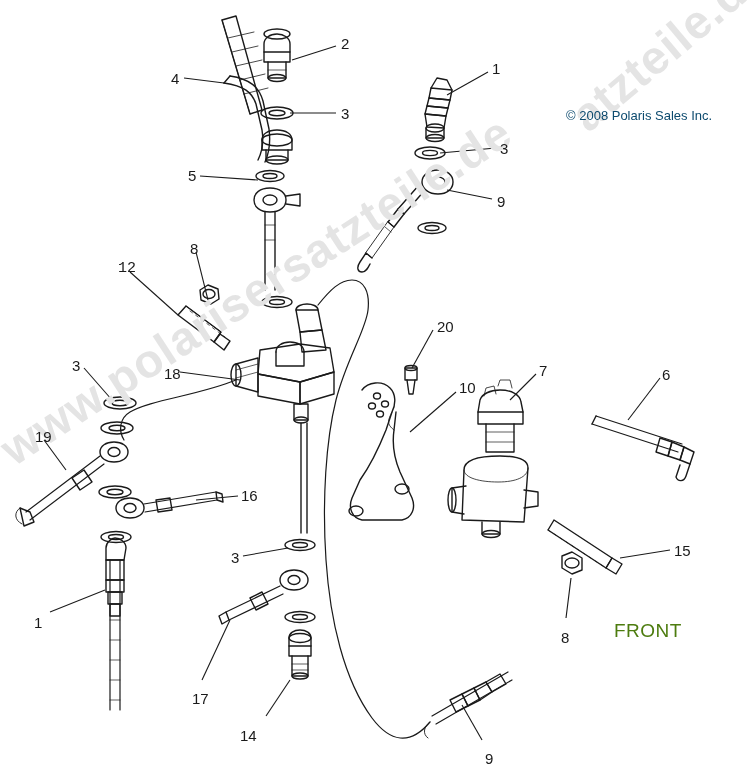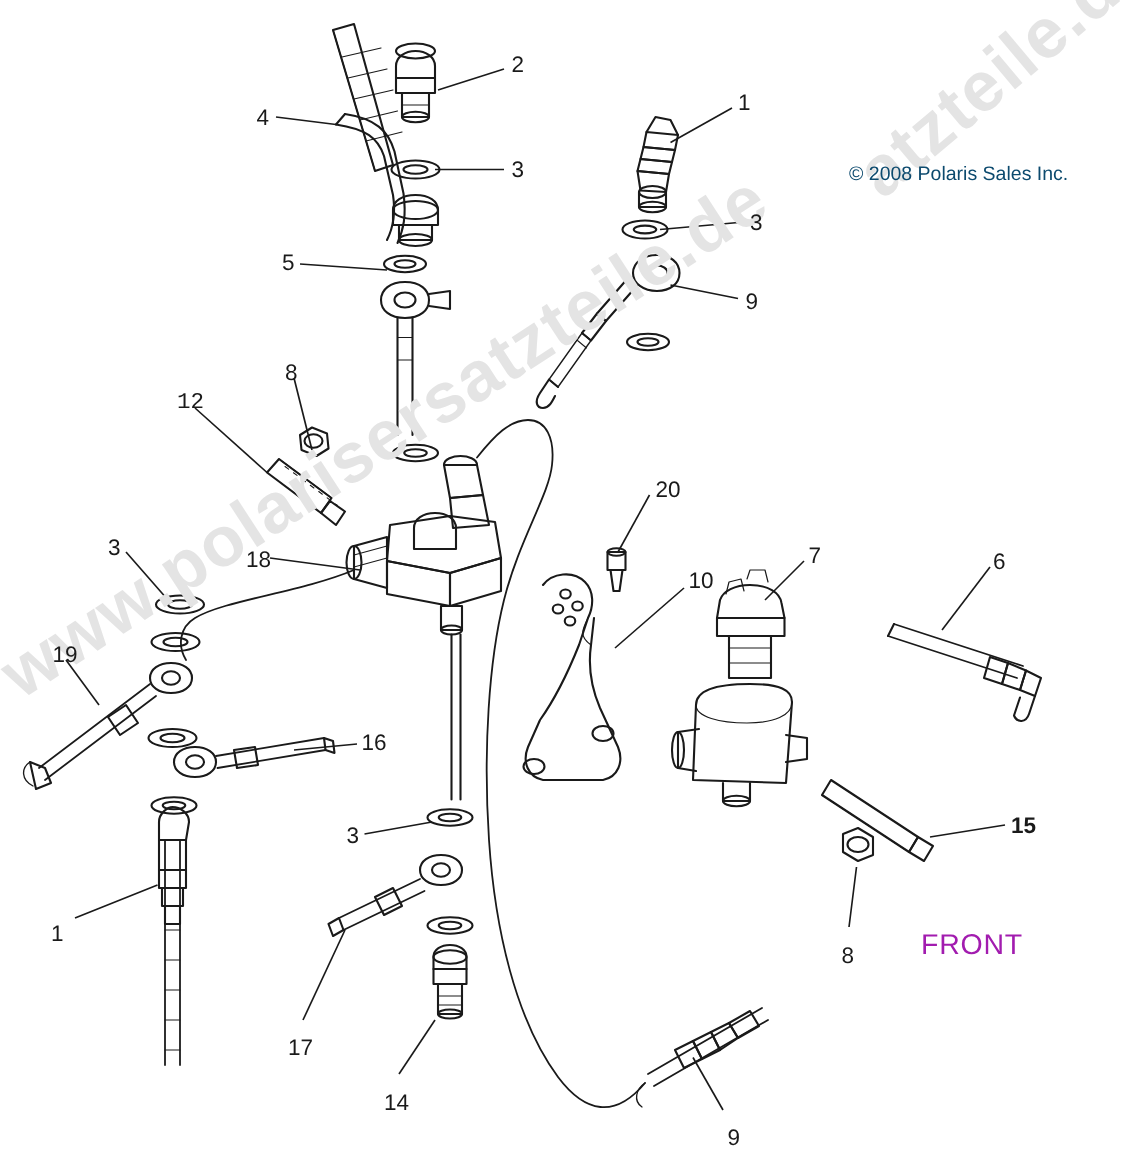--- a/index.html
+++ b/index.html
@@ -64,21 +64,21 @@
     left: 566px;
     top: 108px;
     font-size: 13px;
     color: #0c4a6e;
   }
   .front-label {
     position: absolute;
     left: 614px;
     top: 620px;
     font-size: 19px;
-    color: #a21caf;
+    color: #4d7c0f;
     letter-spacing: 0.5px;
   }
 </style>
 </head>
 <body>
 
 <div id="page">
 
   <svg id="diagram-svg" viewBox="0 0 747 776">
     <g fill="none" stroke="#1a1a1a" stroke-width="1.4" stroke-linecap="round" stroke-linejoin="round">
@@ -401,22 +401,22 @@
       <div class="callout" style="left: 190px; top: 240px;">8</div>
       <div class="callout" style="left: 118px; top: 260px; font-family: Liberation Mono, monospace;">12</div>
       <div class="callout" style="left: 437px; top: 318px;">20</div>
       <div class="callout" style="left: 72px; top: 357px;">3</div>
       <div class="callout" style="left: 164px; top: 365px;">18</div>
       <div class="callout" style="left: 539px; top: 362px;">7</div>
       <div class="callout" style="left: 662px; top: 366px;">6</div>
       <div class="callout" style="left: 459px; top: 379px;">10</div>
       <div class="callout" style="left: 35px; top: 428px;">19</div>
       <div class="callout" style="left: 241px; top: 487px;">16</div>
-      <div class="callout" style="left: 674px; top: 542px; font-weight: bold;">15</div>
+      <div class="callout" style="left: 674px; top: 542px;">15</div>
       <div class="callout" style="left: 231px; top: 549px;">3</div>
       <div class="callout" style="left: 34px; top: 614px;">1</div>
       <div class="callout" style="left: 561px; top: 629px;">8</div>
       <div class="callout" style="left: 192px; top: 690px;">17</div>
-      <div class="callout" style="left: 256px; top: 727px; text-align: right;">14</div>
+      <div class="callout" style="left: 240px; top: 727px; text-align: right;">14</div>
       <div class="callout" style="left: 485px; top: 750px;">9</div>
     </div>
 
 </div>
 
 </body></html>

